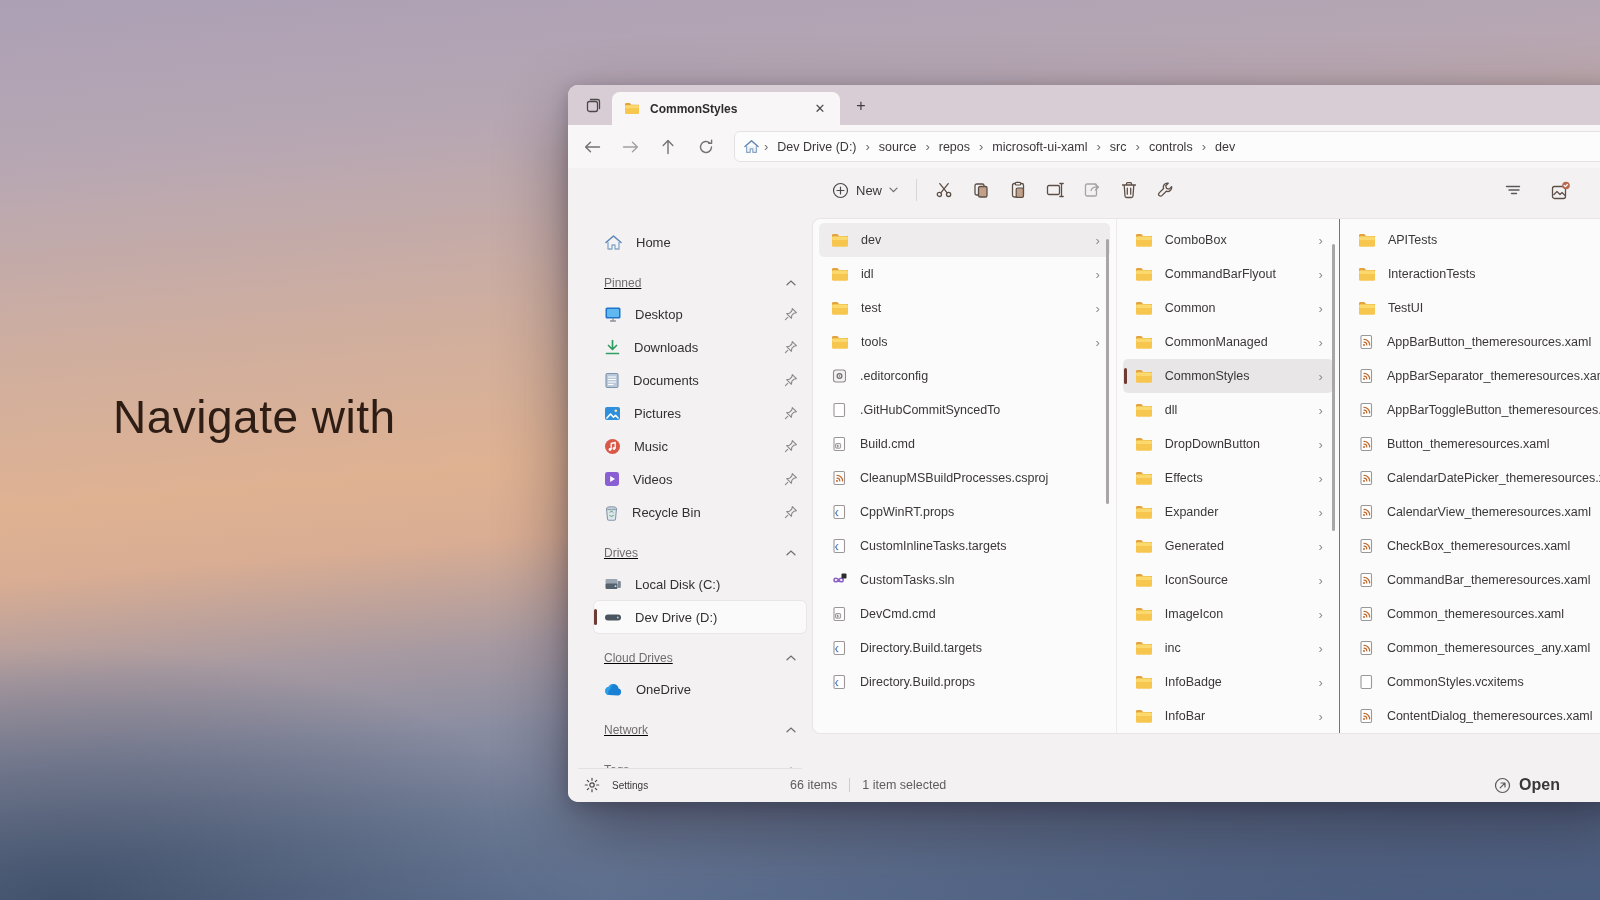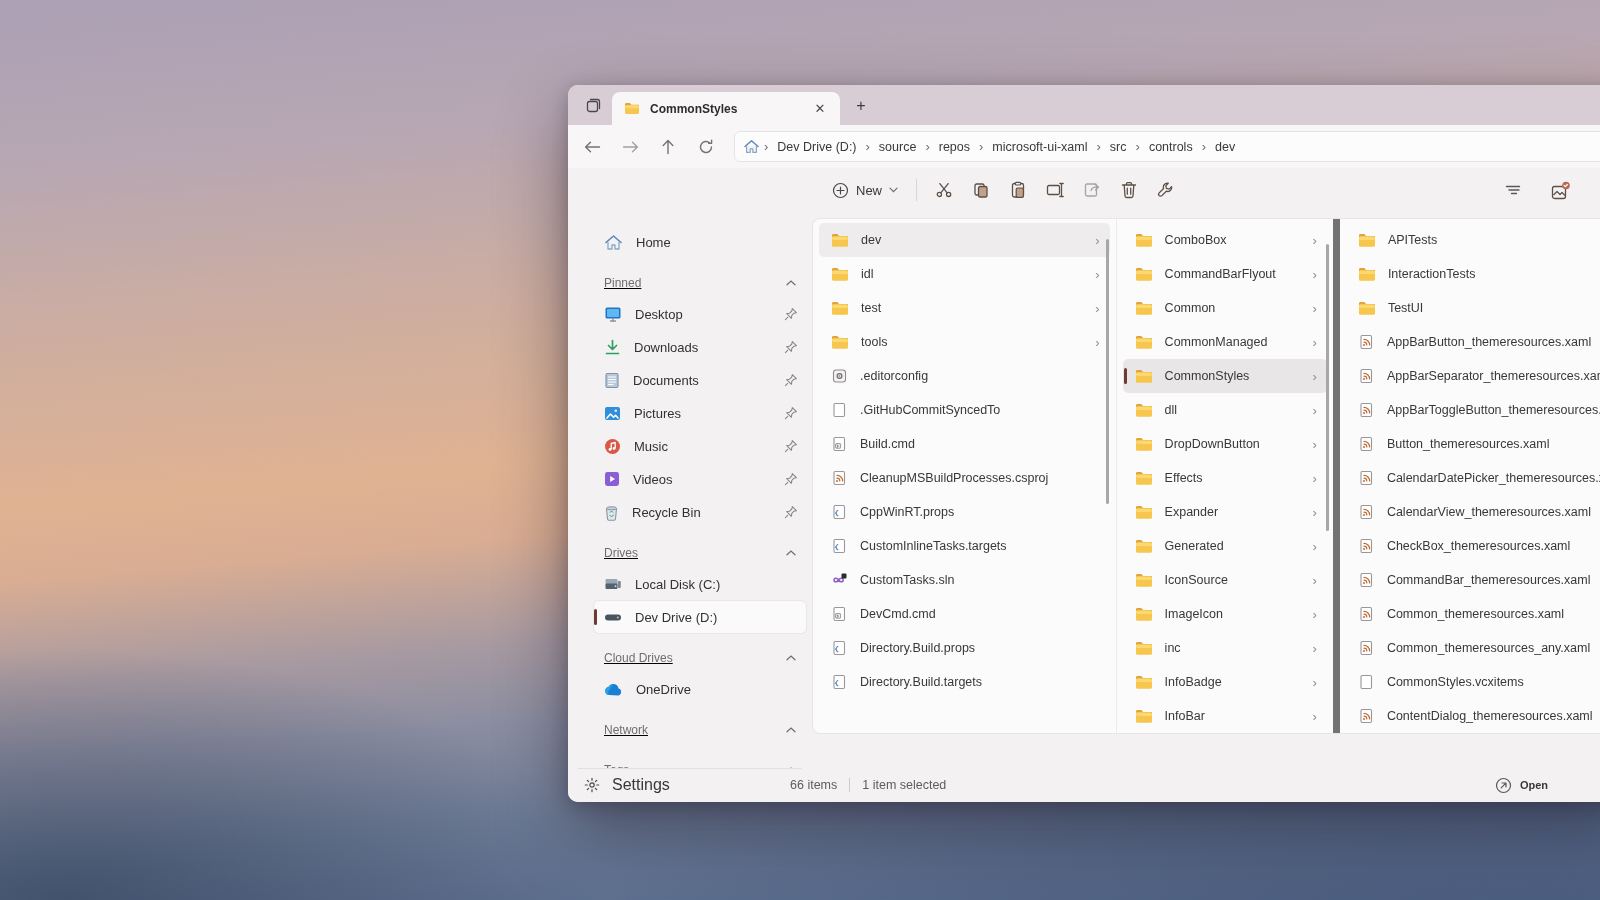--- a/index.html
+++ b/index.html
@@ -57,46 +57,47 @@
   .side-head { height:30px; display:flex; align-items:center; padding:0 10px; margin-top:10px;text-decoration:underline; }
   .side-head .hlbl { font-size:12px; color:#716d6f; flex:1; }
   .side-row.sel { background:#fbfafa; box-shadow:0 0 0 1px #e9e6e8; }
   .side-row.sel::before { content:""; position:absolute; left:0; top:8px; width:3px; height:16px; border-radius:2px; background:#6e3b33; }
   .home-row { margin-top:8px; }
 
   
   .panel { position:absolute; left:244px; top:6px; right:0; bottom:34px; background:#fcfbfb; border:1px solid #e8e5e7; border-right:none; border-radius:8px 0 0 8px; display:flex; overflow:hidden; }
   .fcol { padding:4px 4px 0 4px; position:relative; }
   .fcol.c1 { width:323px; border-right:1px solid #eceaec; }
-  .fcol.c2 { width:237px; border-right:7px solid #737373; }
+  .fcol.c2 { width:237px; border-right:1px solid #737373; }
   .fcol.c3 { flex:1; }
   .frow { height:34px; display:flex; align-items:center; padding:0 6px 0 12px; border-radius:5px; margin:0 2px; position:relative; }
   .frow .fname { font-size:12.5px; color:#3a3738; margin-left:12px; flex:1; white-space:nowrap; overflow:hidden; }
   .frow .chev { color:#8f8c8e; font-size:13px; padding-right:4px; }
   .frow.sel1 { background:#efeced; }
   .frow.sel2 { background:#e9e6e8; }
   .frow.sel2::before { content:""; position:absolute; left:1px; top:9px; width:3px; height:16px; border-radius:2px; background:#6e3b33; }
   .scrollthumb { position:absolute; width:3px; border-radius:2px; background:#a9a6a8; }
   .c1 .scrollthumb { right:7px; top:20px; height:265px; }
   .c2 .scrollthumb { right:4px; top:25px; height:287px; }
 
   
   .statusbar { height:34px; flex-shrink:0; background:#f4f1f3; position:relative; display:flex; align-items:center; }
   .statusbar::before { content:""; position:absolute; left:10px; top:0; width:224px; height:1px; background:#e3e0e2; }
-  .settings { display:flex; align-items:center; gap:12px; margin-left:16px; font-size:16px; color:#3a3738; }
+  .settings { display:flex; align-items:center; gap:12px; margin-left:16px; font-size:10px; color:#3a3738; }
   .counts { position:absolute; left:222px; display:flex; align-items:center; font-size:12.5px; color:#5f5c5e;justify-content:center; }
   .count-sep { width:1px; height:14px; background:#cfccce; margin:0 12px; }
-  .open-btn { position:absolute; right:92px; display:flex; align-items:center; gap:8px; font-size:11px; font-weight:700; color:#3a3738; }
+  .open-btn { position:absolute; right:80px; display:flex; align-items:center; gap:8px; font-size:16px; font-weight:700; color:#3a3738; }
 
   .ic { display:inline-flex; align-items:center; justify-content:center; flex-shrink:0; }
 </style>
 </head>
 <body>
 
 <div class="hero">
+  <div>Navigate with</div>
 </div>
 
 <div class="win">
 
   <div class="tabstrip">
     <div class="tablist-btn">
       <span class="ic">
         <svg width="17" height="17" viewBox="0 0 17 17">
             <rect x="2.5" y="4.5" width="10" height="10" rx="2" fill="none" stroke="#4b4849" stroke-width="1.3"></rect>
             <path d="M5.5 2.5 h7 a2 2 0 0 1 2 2 v7" fill="none" stroke="#4b4849" stroke-width="1.3" stroke-linecap="round"></path>
@@ -577,30 +578,30 @@
             </span>
             <span class="fname">DevCmd.cmd</span>
           </div>
           <div class="frow">
             <span class="ic">
               <svg width="17" height="16" viewBox="0 0 17 16">
                 <rect x="3" y="1.5" width="10.5" height="13" rx="1.2" fill="#fff" stroke="#9b9798" stroke-width="1.1"></rect>
                 <path d="M6.8 6.5 c-1.6 0 -.6 2.4 -2.6 2.6 c2 .2 1 2.6 2.6 2.6" fill="none" stroke="#4a7fc1" stroke-width="1.2" stroke-linecap="round"></path>
               </svg>
             </span>
+            <span class="fname">Directory.Build.targets</span>
+          </div>
+          <div class="frow">
+            <span class="ic">
+              <svg width="17" height="16" viewBox="0 0 17 16">
+                <rect x="3" y="1.5" width="10.5" height="13" rx="1.2" fill="#fff" stroke="#9b9798" stroke-width="1.1"></rect>
+                <path d="M6.8 6.5 c-1.6 0 -.6 2.4 -2.6 2.6 c2 .2 1 2.6 2.6 2.6" fill="none" stroke="#4a7fc1" stroke-width="1.2" stroke-linecap="round"></path>
+              </svg>
+            </span>
             <span class="fname">Directory.Build.props</span>
-          </div>
-          <div class="frow">
-            <span class="ic">
-              <svg width="17" height="16" viewBox="0 0 17 16">
-                <rect x="3" y="1.5" width="10.5" height="13" rx="1.2" fill="#fff" stroke="#9b9798" stroke-width="1.1"></rect>
-                <path d="M6.8 6.5 c-1.6 0 -.6 2.4 -2.6 2.6 c2 .2 1 2.6 2.6 2.6" fill="none" stroke="#4a7fc1" stroke-width="1.2" stroke-linecap="round"></path>
-              </svg>
-            </span>
-            <span class="fname">Directory.Build.targets</span>
           </div>
           <div class="frow"></div>
           <div class="scrollthumb"></div>
         </div>
       <div class="fcol c2" id="col2">
           <div class="frow">
             <span class="ic">
               <svg width="18" height="15" viewBox="0 0 18 15">
                 <path d="M1 2.5c0-.8.6-1.4 1.4-1.4h3.9l1.8 1.9H17v2.2H1z" fill="#e3a23c"></path>
                 <rect x="1" y="3.6" width="16" height="10.2" rx="1.4" fill="#f6c64f"></rect>

